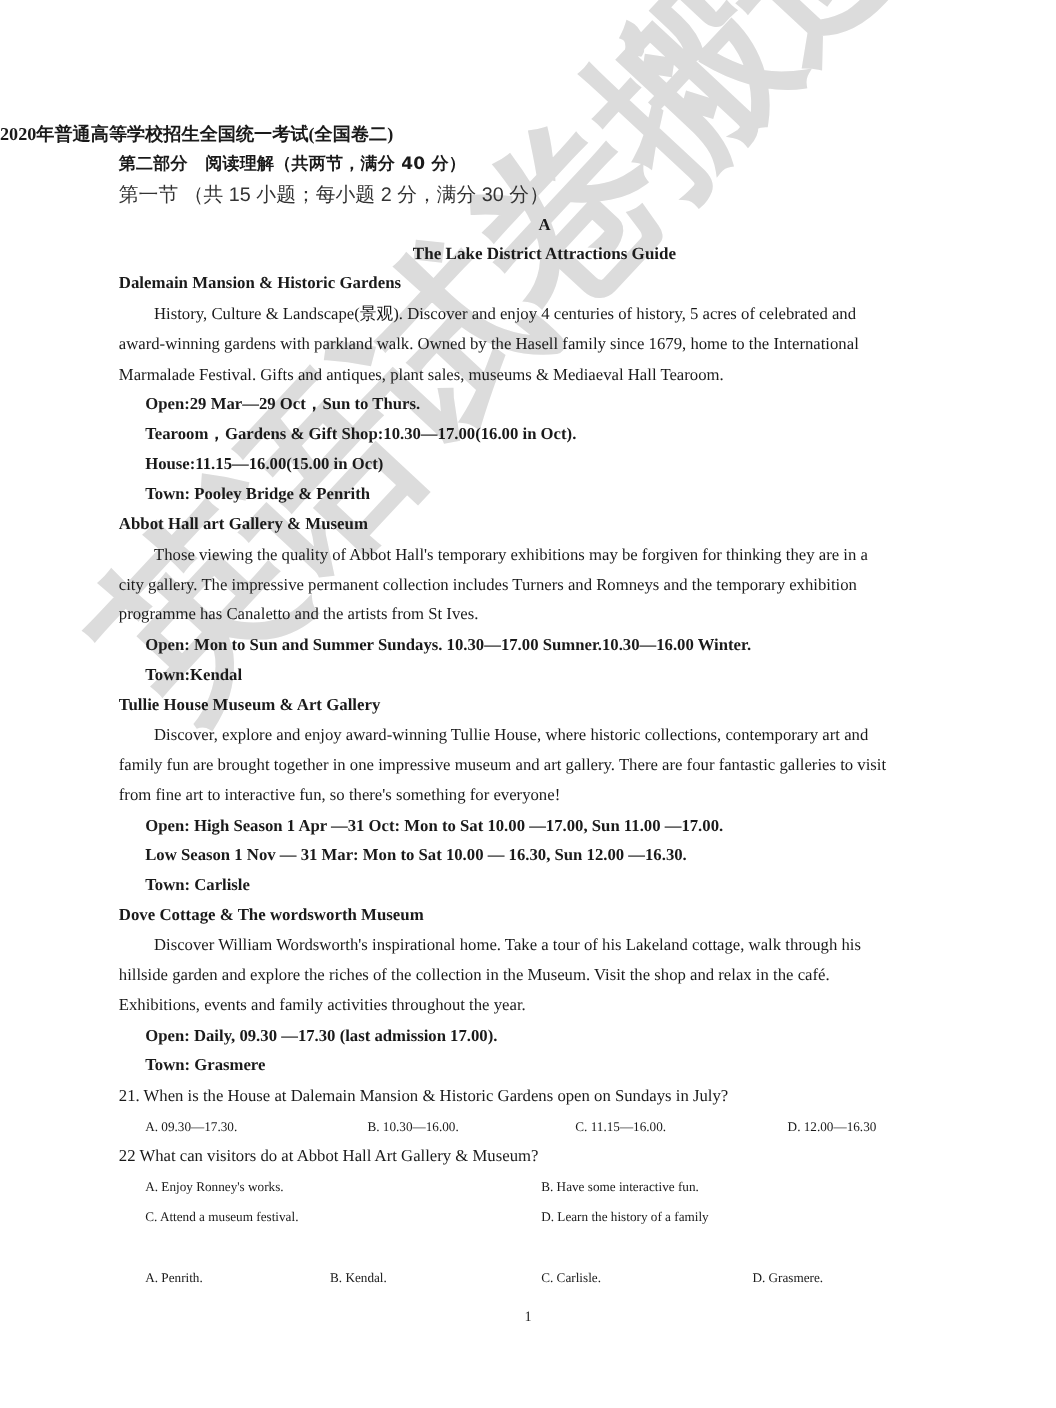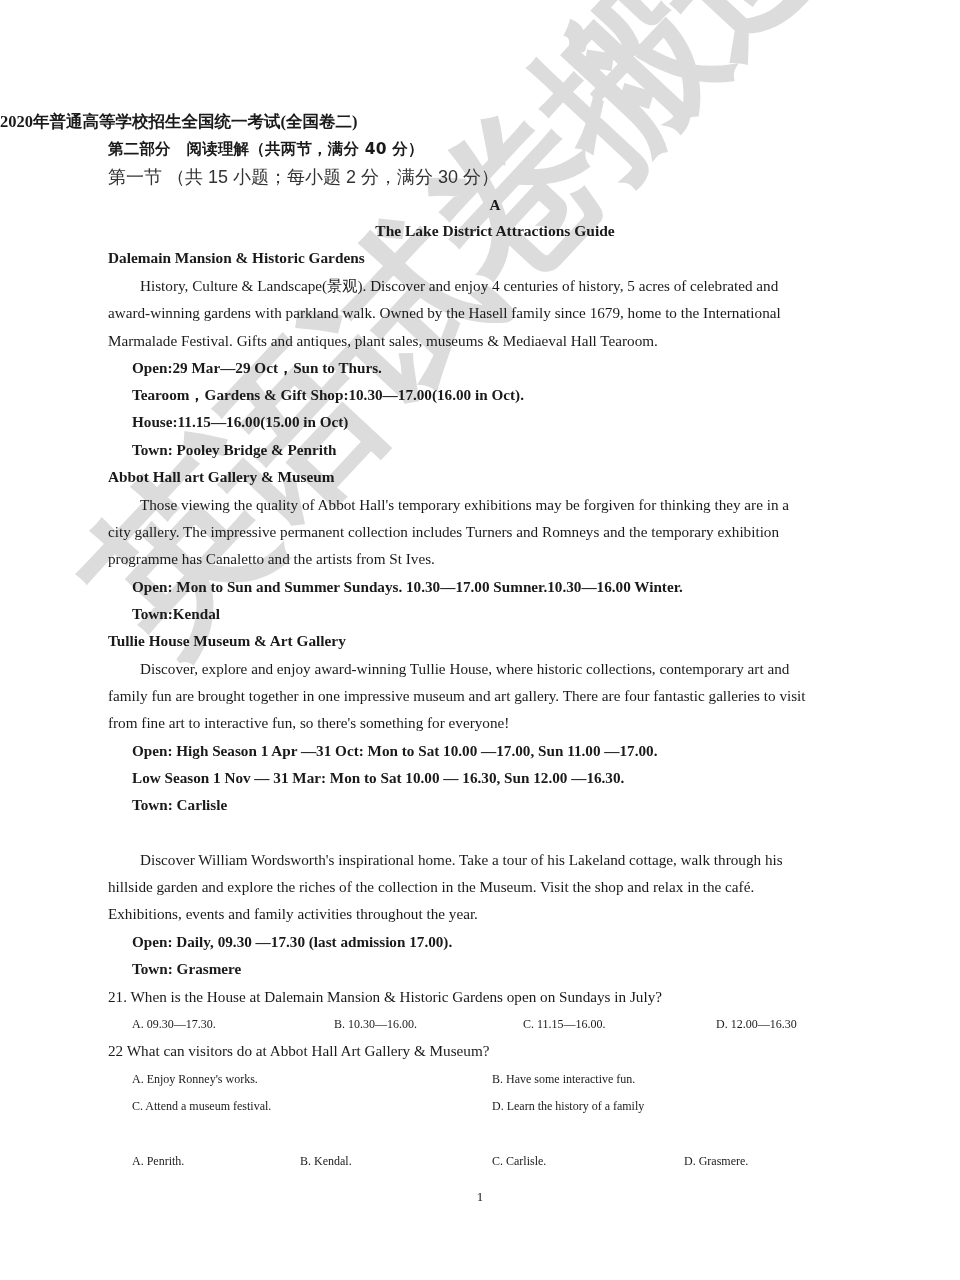--- a/index.html
+++ b/index.html
@@ -74,20 +74,21 @@
   <div class="line info" style="top:604px">Town:Kendal</div>
 
   <div class="line attr-name" style="top:631px">Tullie House Museum &amp; Art Gallery</div>
   <div class="line body" style="top:686px">family fun are brought together in one impressive museum and art gallery. There are four fantastic galleries to visit</div>
   <div class="line indent1" style="top:659px">Discover, explore and enjoy award-winning Tullie House, where historic collections, contemporary art and</div>
   <div class="line body" style="top:713px">from fine art to interactive fun, so there's something for everyone!</div>
   <div class="line info" style="top:741px">Open: High Season 1 Apr  —31 Oct: Mon to Sat 10.00  —17.00, Sun 11.00  —17.00.</div>
   <div class="line info" style="top:768px">Low Season 1 Nov  —  31 Mar: Mon to Sat 10.00  —  16.30, Sun 12.00  —16.30.</div>
   <div class="line info" style="top:795px">Town: Carlisle</div>
 
+  <div class="line attr-name" style="top:822px">Dove Cottage &amp; The wordsworth Museum</div>
   <div class="line indent1" style="top:850px">Discover William Wordsworth's inspirational home. Take a tour of his Lakeland cottage, walk through his</div>
   <div class="line body" style="top:877px">hillside garden and explore the riches of the collection in the Museum. Visit the shop and relax in the café.</div>
   <div class="line body" style="top:904px">Exhibitions, events and family activities throughout the year.</div>
   <div class="line info" style="top:932px">Open: Daily, 09.30    —17.30 (last admission 17.00).</div>
   <div class="line info" style="top:959px">Town: Grasmere</div>
 
   <div class="line q" style="top:987px">21. When is the House at Dalemain Mansion &amp; Historic Gardens open on Sundays in July?</div>
   <div class="opt" style="left:132px; top:1014px">A. 09.30—17.30.</div>
   <div class="opt" style="left:334px; top:1014px">B. 10.30—16.00.</div>
   <div class="opt" style="left:523px; top:1014px">C. 11.15—16.00.</div>

